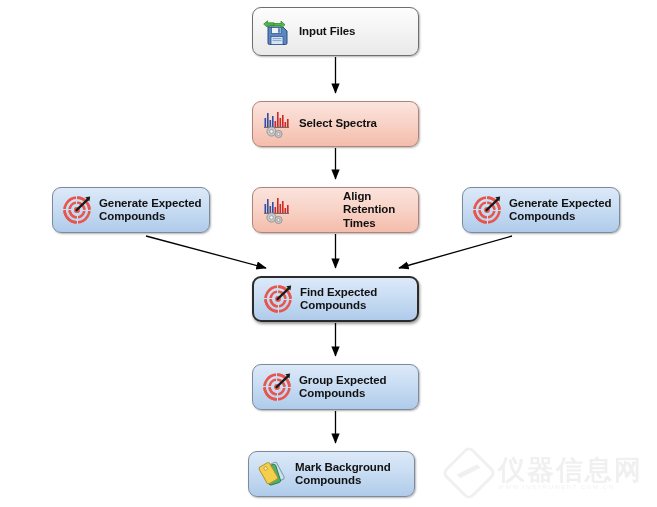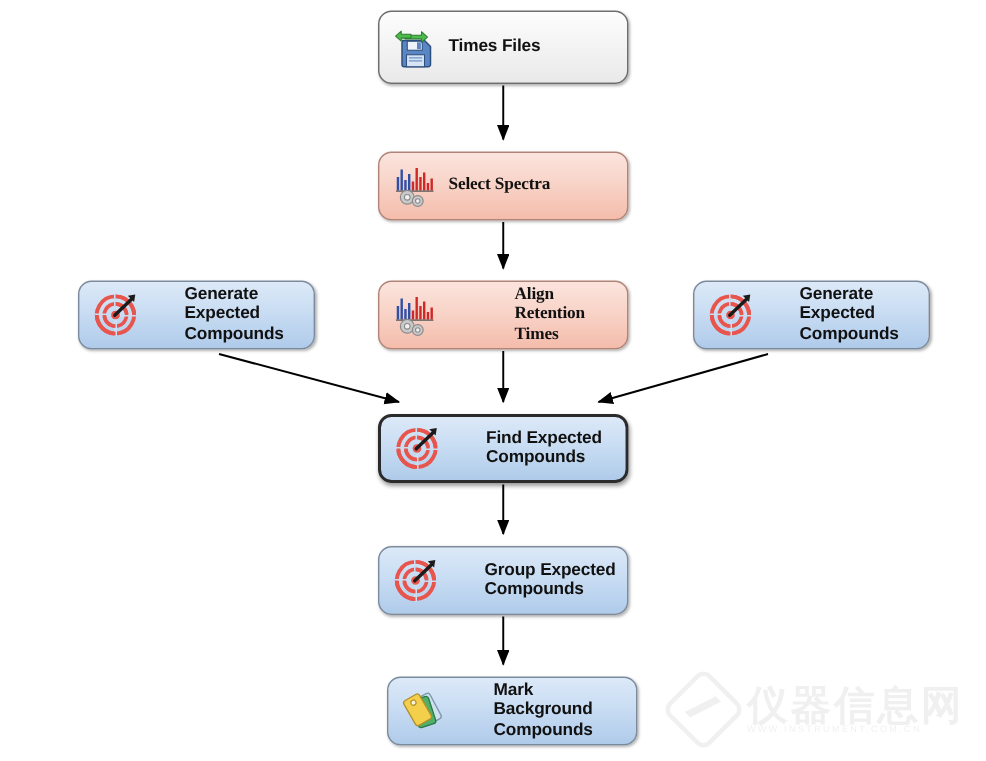--- a/index.html
+++ b/index.html
@@ -39,26 +39,24 @@
     padding-left: 9px;
     box-shadow: 1px 1px 2px rgba(0,0,0,0.30);
     z-index: 5;
   }
   .node.white {
     background: linear-gradient(to bottom, #fdfdfd 0%, #f4f4f4 45%, #e9e9e9 100%);
   }
   .node.salmon {
     background: linear-gradient(to bottom, #fbe4dd 0%, #f8d2c6 50%, #f4bcab 100%);
     border-color: #b08478;
-    font-family: Liberation Serif, serif;
   }
   .node.blue {
     background: linear-gradient(to bottom, #dce9f8 0%, #c9ddf3 45%, #afcbea 100%);
     border-color: #7b8a9c;
-    gap: 24px;
   }
   .node.selected {
     border: 2px solid #2b2b2b;
     box-shadow: 1px 2px 3px rgba(0,0,0,0.40);
   }
 
   .node-icon {
     width: 30px;
     height: 30px;
     flex: 0 0 30px;
@@ -167,21 +165,21 @@
         <rect x="9.5" y="10.5" width="10" height="6" fill="#eef3fa" stroke="#2d4f7d" stroke-width="0.7"></rect>
         <rect x="16" y="11.2" width="2.6" height="4.6" fill="#5b86c4"></rect>
         <rect x="9" y="19.5" width="12" height="8" fill="#d7e4f4" stroke="#2d4f7d" stroke-width="0.7"></rect>
         <line x1="10.6" y1="21.6" x2="19.4" y2="21.6" stroke="#6f93c6" stroke-width="0.8"></line>
         <line x1="10.6" y1="23.6" x2="19.4" y2="23.6" stroke="#6f93c6" stroke-width="0.8"></line>
 
         <path d="M8,6.5 h11 v-2.4 l4,3.6 -4,3.6 v-2.4 h-11 z" fill="#4cbb4c" stroke="#2e7d32" stroke-width="0.7" stroke-linejoin="round"></path>
         <path d="M12,2.6 h-6.5 v-2.0 l-3.8,3.3 3.8,3.3 v-2.0 h6.5 z" fill="#4cbb4c" stroke="#2e7d32" stroke-width="0.7" stroke-linejoin="round" transform="translate(0,3.2)"></path>
       </svg>
     </div>
-    <div class="node-label">Times Files</div>
+    <div class="node-label">Input Files</div>
   </div>
 
   <div class="node salmon" style="left:252px; top:101px; width:167px; height:46px;">
     <div class="node-icon">
       <svg width="30" height="30" viewBox="0 0 30 30">
 
         <g stroke-linecap="butt">
           <rect x="2.5" y="9" width="1.6" height="9" fill="#2f4fa8"></rect>
           <rect x="5.0" y="4" width="1.6" height="14" fill="#2f4fa8"></rect>
           <rect x="7.5" y="11" width="1.6" height="7" fill="#2f4fa8"></rect>
@@ -349,21 +347,21 @@
         </g>
         <circle cx="15" cy="15" r="2.9" fill="#e8554d"></circle>
         <line x1="14.5" y1="15.2" x2="26" y2="4.2" stroke="#1b1b1b" stroke-width="2.3" stroke-linecap="round"></line>
         <path d="M23.2,2.2 L28.2,1.4 L27.4,6.4 z" fill="#1b1b1b"></path>
       </svg>
     </div>
     <div class="node-label">Group Expected
 Compounds</div>
   </div>
 
-  <div class="node blue" style="left:258px; top:451px; width:167px; height:46px;">
+  <div class="node blue" style="left:248px; top:451px; width:167px; height:46px;">
     <div class="node-icon">
       <svg width="30" height="30" viewBox="0 0 30 30">
 
         <g transform="rotate(-28 16 16)">
           <path d="M13,5 h9 a2,2 0 0 1 2,2 v15 a2,2 0 0 1 -2,2 h-9 a2,2 0 0 1 -2,-2 v-15 a2,2 0 0 1 2,-2 z" fill="#cfe1ef" stroke="#7d97ab" stroke-width="0.9"></path>
           <circle cx="17.5" cy="9" r="1.7" fill="#f2f7fb" stroke="#7d97ab" stroke-width="0.8"></circle>
         </g>
 
         <g transform="rotate(-18 15 16)">
           <path d="M10.5,6 h8 a2,2 0 0 1 2,2 v15 a2,2 0 0 1 -2,2 h-8 a2,2 0 0 1 -2,-2 v-15 a2,2 0 0 1 2,-2 z" fill="#4fb06a" stroke="#2c7a45" stroke-width="0.9"></path>

